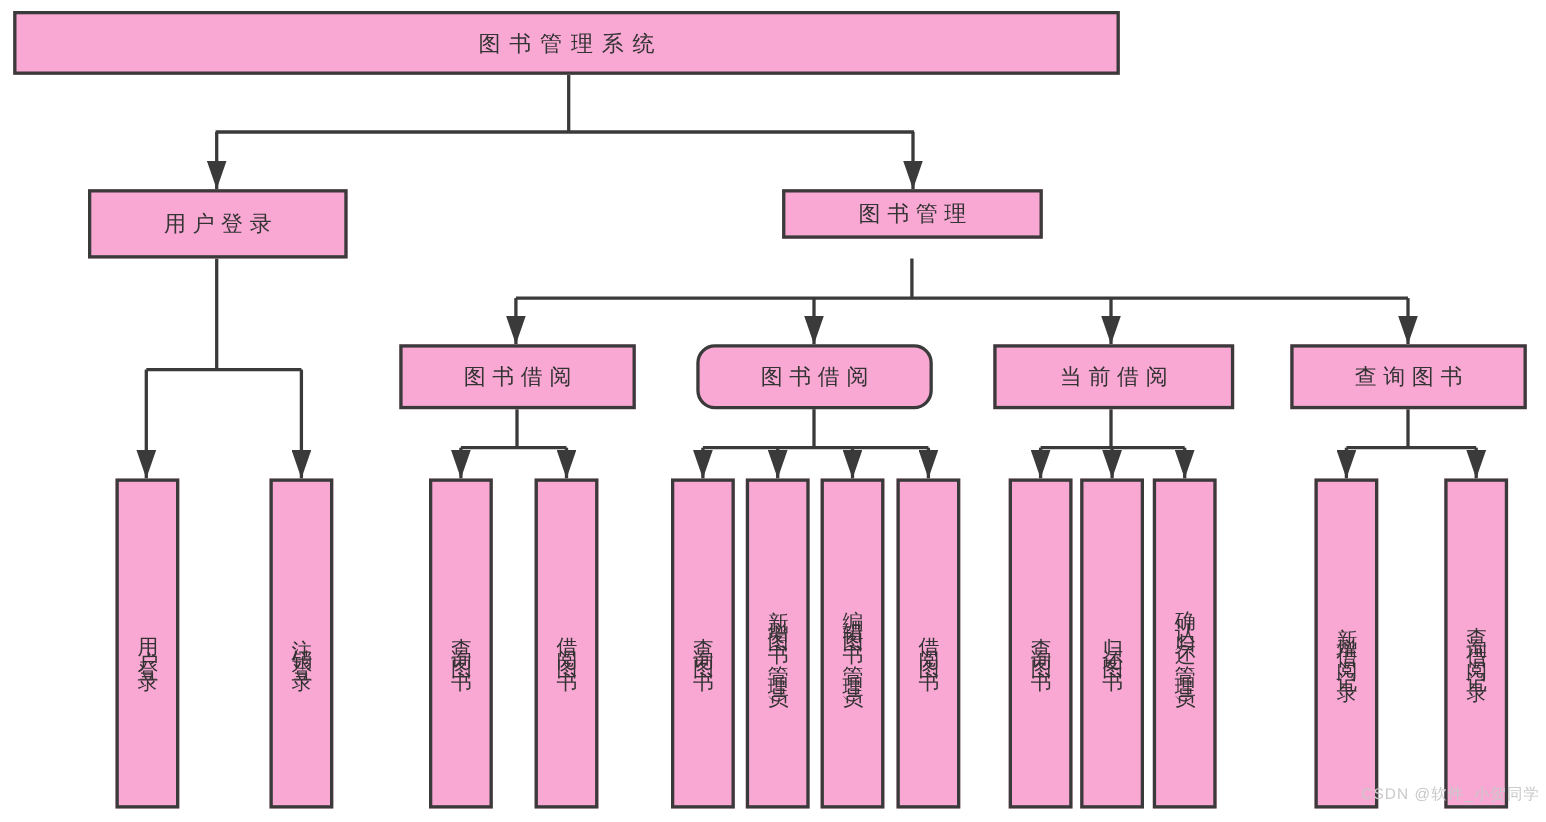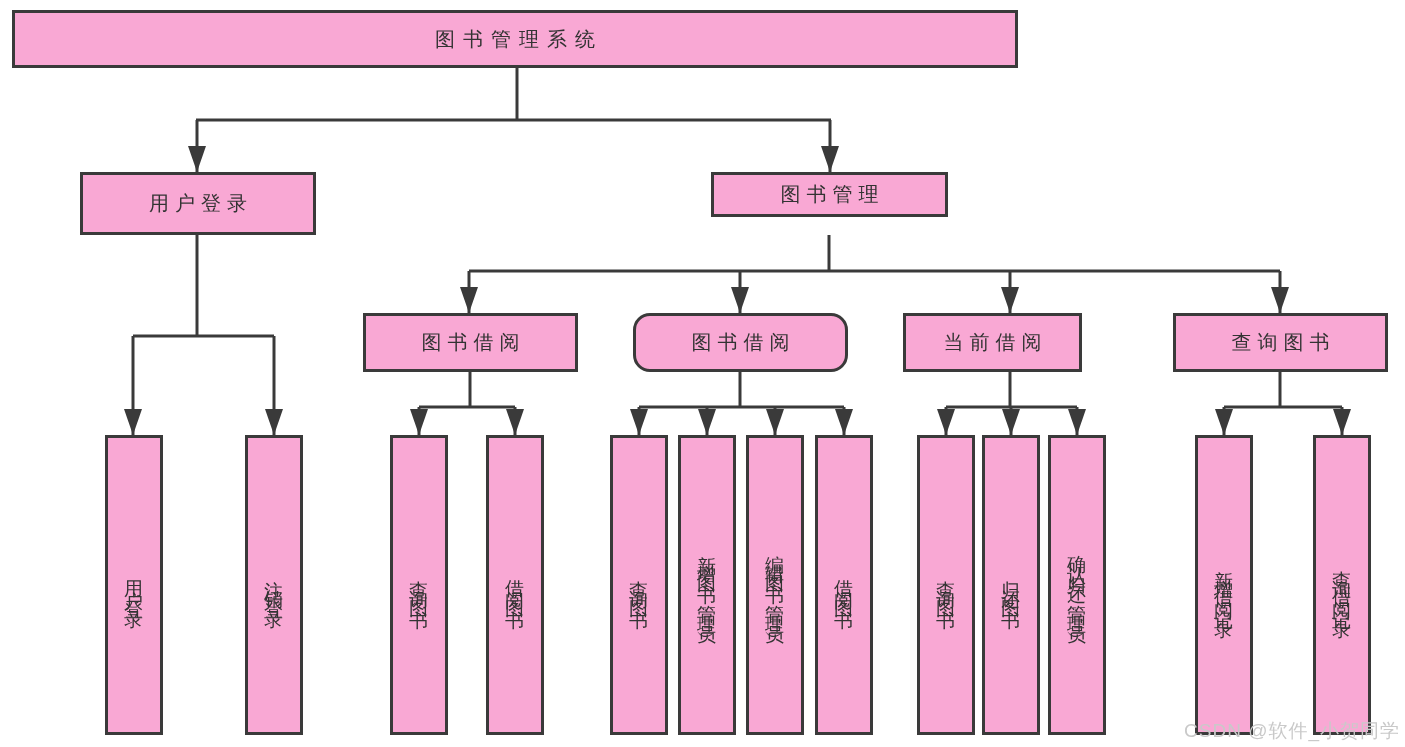--- a/index.html
+++ b/index.html
@@ -32,22 +32,22 @@
   .vbox span{
     writing-mode:vertical-rl;
     text-orientation:mixed;
     font-size:19px;
     letter-spacing:10px;
     line-height:1;
     white-space:nowrap;
   }
   .watermark{
     position:absolute;
-    right:5px;bottom:3px;
-    font-size:19px;
+    right:5px;bottom:16px;
+    font-size:14px;
     letter-spacing:1px;
     color:var(--wm);
     white-space:nowrap;
   }
 </style>
 </head>
 <body>
 
 <div class="canvas">
 
@@ -99,21 +99,21 @@
     <path d="M1342,407 V435" marker-end="url(#arrow)"></path>
   </svg>
 
   <div class="node hbox root-box" style="left:12px;top:10px;width:1006px;height:58px;">图书管理系统</div>
 
   <div class="node hbox" style="left:80px;top:172px;width:236px;height:63px;">用户登录</div>
   <div class="node hbox" style="left:711px;top:172px;width:237px;height:45px;">图书管理</div>
 
   <div class="node hbox" style="left:363px;top:313px;width:215px;height:59px;">图书借阅</div>
   <div class="node hbox" style="left:633px;top:313px;width:215px;height:59px;border-radius:17px;">图书借阅</div>
-  <div class="node hbox" style="left:903px;top:313px;width:179px;height:59px;">当前借阅</div>
+  <div class="node hbox" style="left:903px;top:313px;width:219px;height:59px;">当前借阅</div>
   <div class="node hbox" style="left:1173px;top:313px;width:215px;height:59px;">查询图书</div>
 
   <div class="node vbox" style="left:105px;top:435px;width:58px;height:300px;">
     <span>用户登录</span>
     </div>
   <div class="node vbox" style="left:245px;top:435px;width:58px;height:300px;">
     <span>注销登录</span>
     </div>
 
   <div class="node vbox" style="left:390px;top:435px;width:58px;height:300px;">

